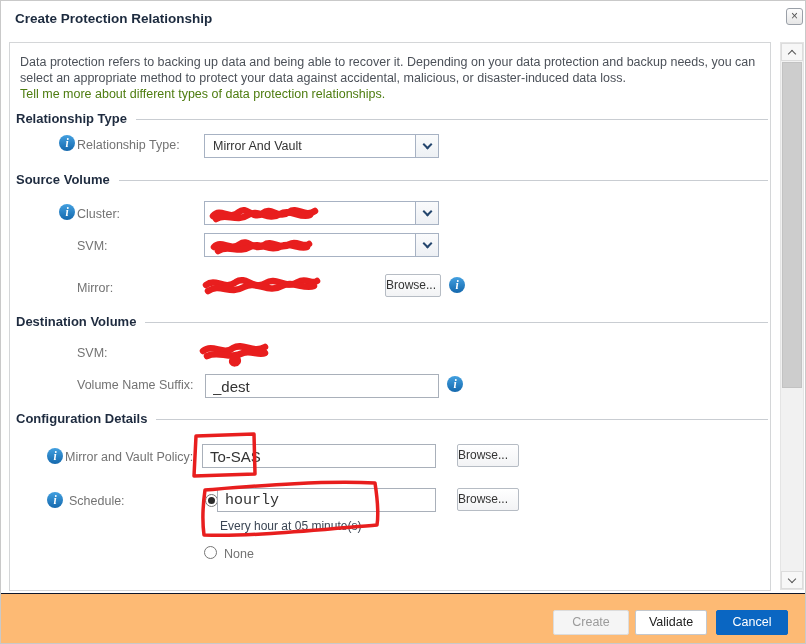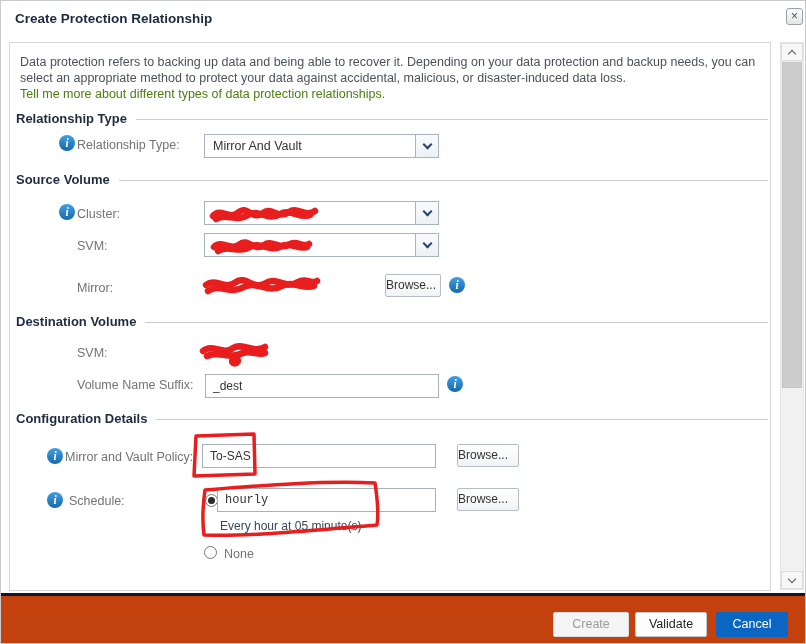--- a/index.html
+++ b/index.html
@@ -22,21 +22,21 @@
   .info-ic{position:absolute;width:16px;height:16px;border-radius:50%;
            background:linear-gradient(#43a0e0,#1468ad);color:#fff;text-align:center;line-height:16px;
            font-family:"Liberation Serif",serif;font-weight:bold;font-style:italic;font-size:11.5px;cursor:pointer;}
   .dropdown{position:absolute;height:24px;border:1px solid #a7b2c3;background:#fff;cursor:pointer;}
   .dropdown .txt{position:absolute;left:8px;top:4px;font-size:12.5px;color:#333;}
   .dd-btn{position:absolute;right:0;top:0;bottom:0;width:23px;border-left:1px solid #a7b2c3;
           background:linear-gradient(#fafbfc,#edf0f4);display:flex;align-items:center;justify-content:center;}
   .chev{width:7px;height:7px;border-right:2px solid #24466e;border-bottom:2px solid #24466e;
         transform:rotate(45deg);margin-top:-3px;}
   .tinput{position:absolute;height:24px;border:1px solid #a9b0ba;background:#fff;padding:0 7px;
-          font-size:12px;color:#333;font-family:"Liberation Sans",sans-serif;outline:none;}
+          font-size:15px;color:#333;font-family:"Liberation Sans",sans-serif;outline:none;}
   .browse{position:absolute;height:23px;border:1px solid #b6bcc4;border-radius:2px;
           background:linear-gradient(#ffffff,#f2f3f5);font-size:12px;color:#333;
           line-height:21px;cursor:pointer;}
   .radio{position:absolute;width:13px;height:13px;border-radius:50%;border:1px solid #767676;background:#fff;cursor:pointer;}
   .radio.sel::after{content:"";display:block;width:7px;height:7px;margin:2px;border-radius:50%;background:#2b2b2b;}
   .hint{position:absolute;font-size:12px;color:#3c4654;}
   .plain-val{position:absolute;height:24px;}
   
   .scribble,.annot{position:absolute;pointer-events:none;}
   .scribble path{stroke:#e81e1e;stroke-width:6.5;fill:none;stroke-linecap:round;}
@@ -44,21 +44,21 @@
   
   .sbar{position:absolute;left:779px;top:41px;width:24px;height:548px;background:#f1f1f1;border:1px solid #e4e4e4;}
   .sb-up,.sb-down{position:absolute;left:0;right:0;height:18px;background:#f7f7f7;border:1px solid #dcdcdc;
                   display:flex;align-items:center;justify-content:center;cursor:pointer;}
   .sb-up{top:0;} .sb-down{bottom:0;}
   .sb-ch{width:6px;height:6px;border-right:1.6px solid #555;border-bottom:1.6px solid #555;}
   .sb-up .sb-ch{transform:rotate(-135deg);margin-top:3px;}
   .sb-down .sb-ch{transform:rotate(45deg);margin-bottom:3px;}
   .sb-thumb{position:absolute;left:1px;right:1px;top:19px;height:326px;background:#cdcdcd;border:1px solid #c2c2c2;cursor:grab;}
   
-  .footer{position:absolute;left:0;top:592px;width:806px;height:52px;background:#c2410c;border-top:3px solid #0f172a;}
+  .footer{position:absolute;left:0;top:592px;width:806px;height:52px;background:#fdba74;border-top:1px solid #0f172a;}
   .btn{position:absolute;top:16px;height:25px;border-radius:2px;font-size:12.5px;text-align:center;
        line-height:23px;cursor:pointer;font-family:"Liberation Sans",sans-serif;}
   .btn-create{left:552px;width:76px;background:#f5f5f5;border:1px solid #dcdcdc;color:#9b9b9b;cursor:default;}
   .btn-validate{left:634px;width:72px;background:#fff;border:1px solid #c3c8ce;color:#222;}
   .btn-cancel{left:715px;width:72px;background:#0a66c2;border:1px solid #0a66c2;color:#fff;}
 </style>
 </head>
 <body>
 
 <div class="stage">

